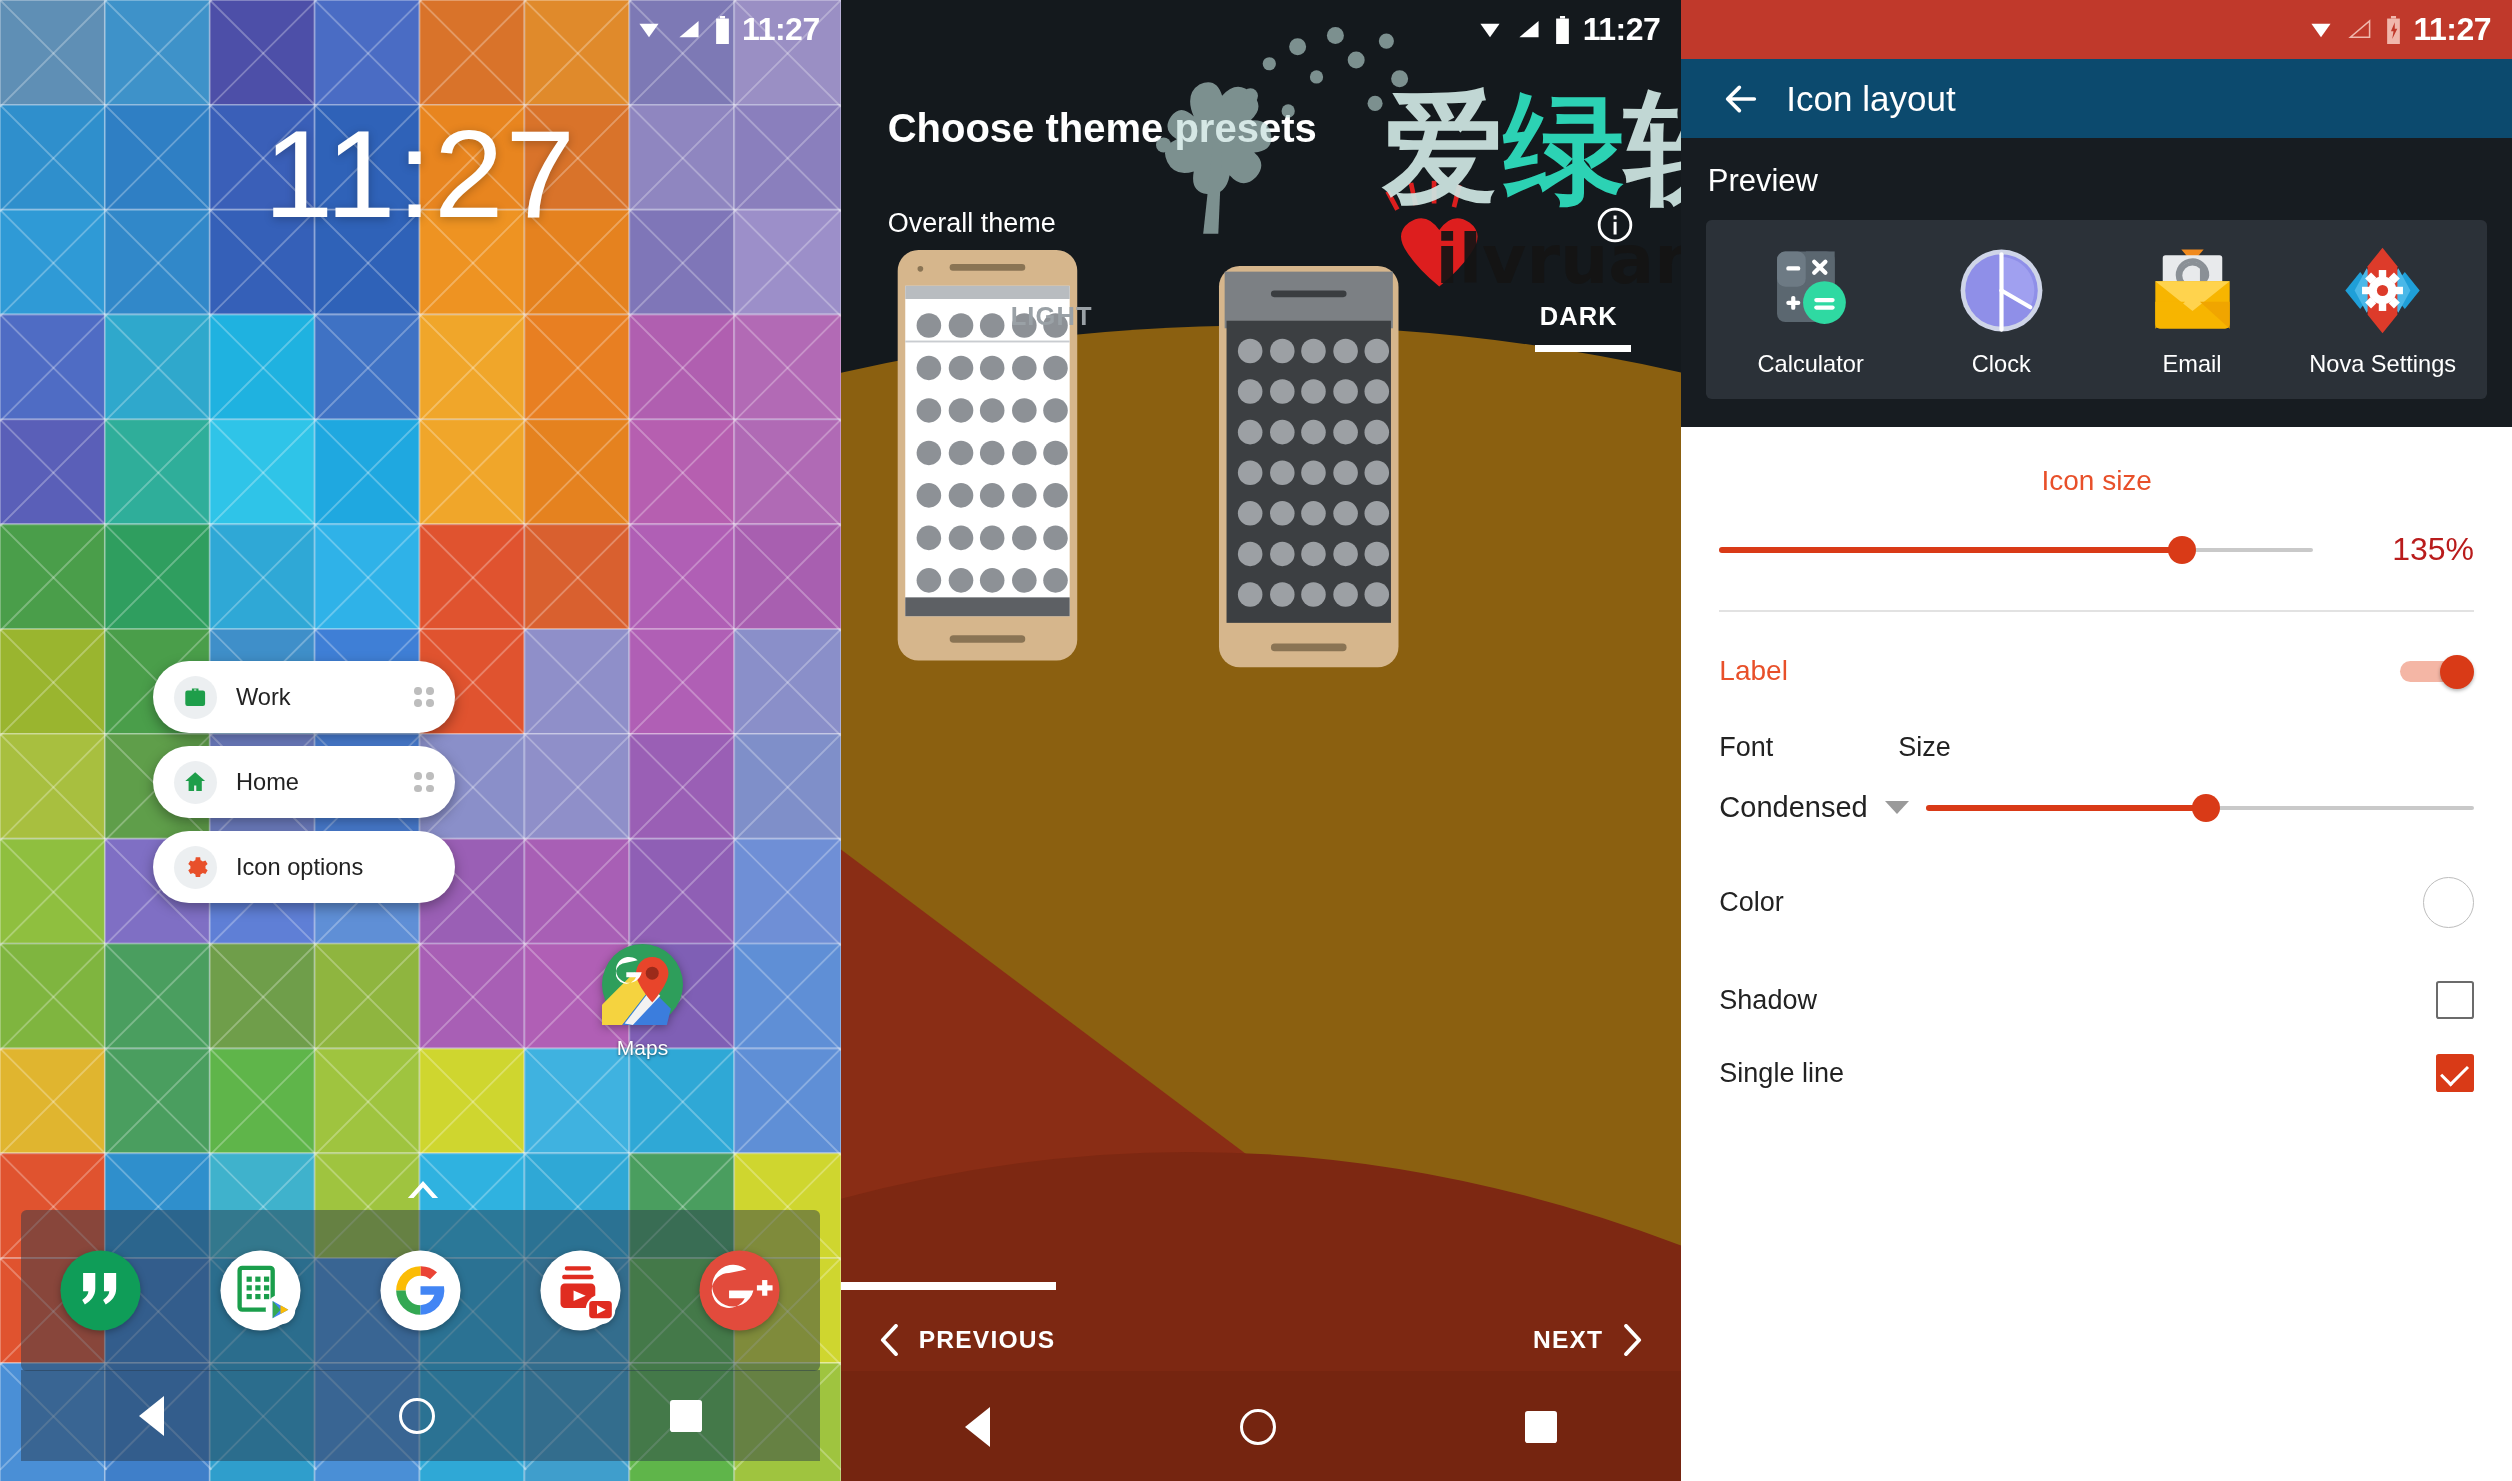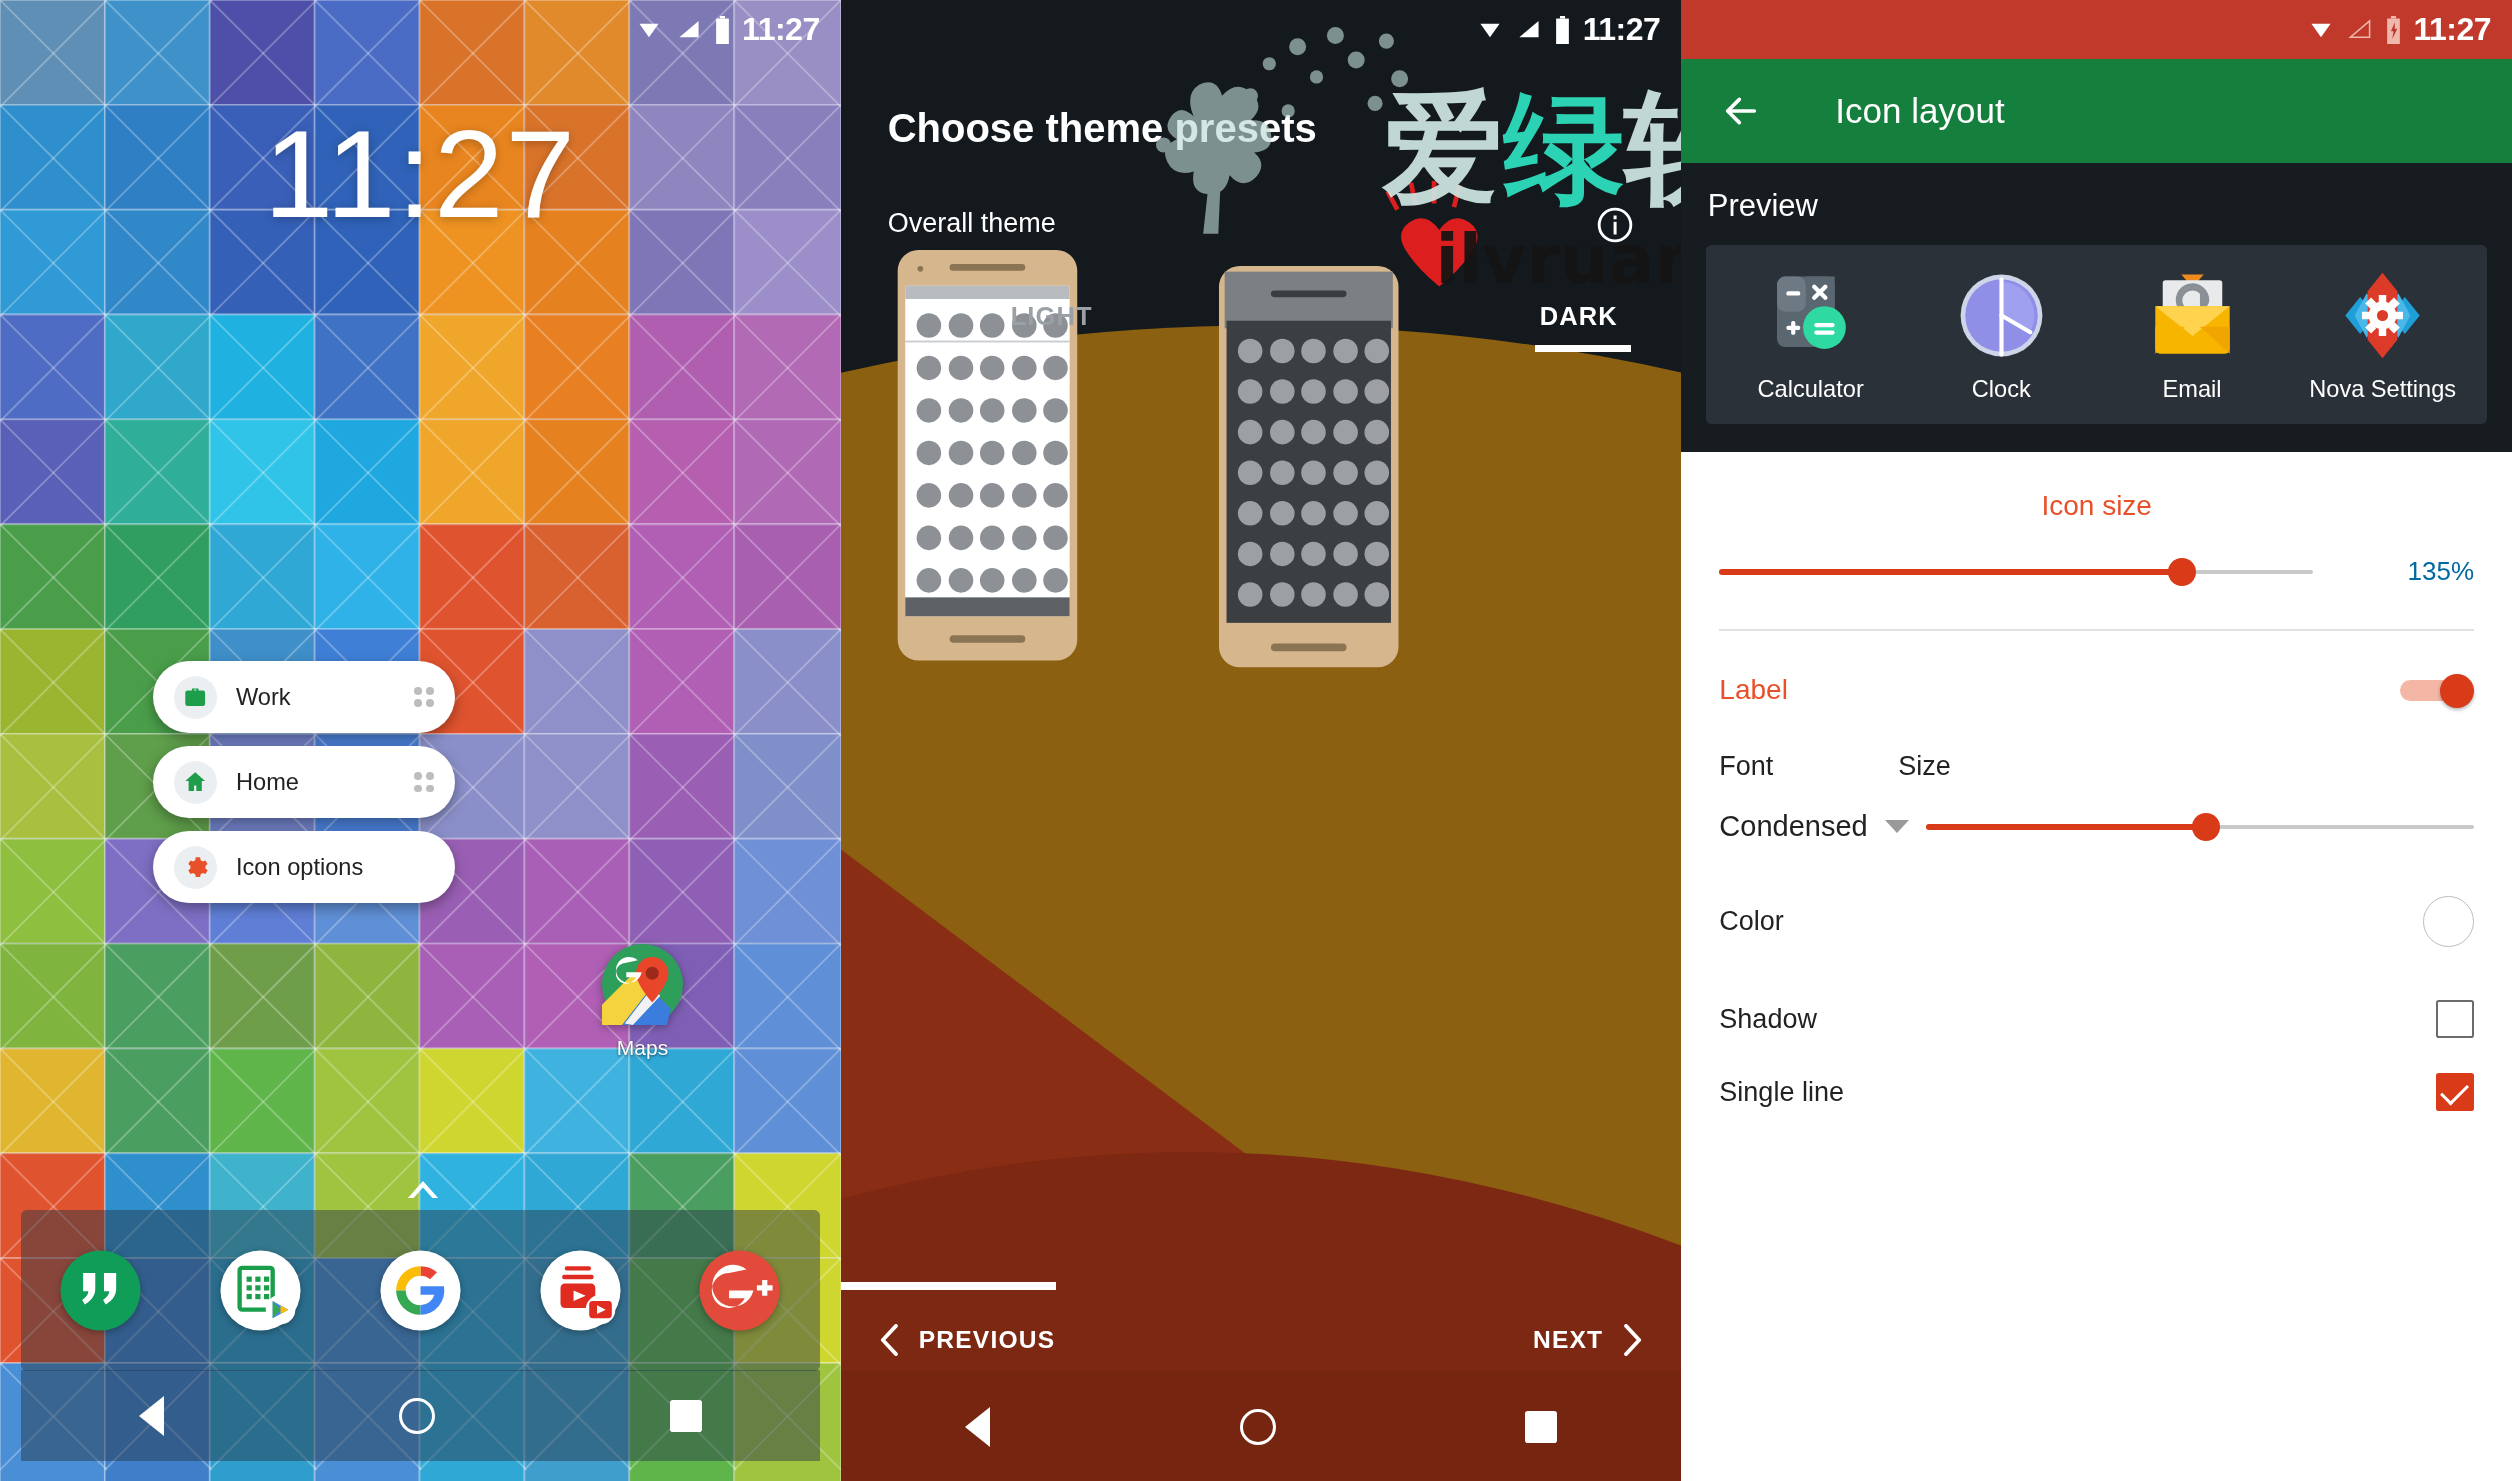--- a/index.html
+++ b/index.html
@@ -104,41 +104,41 @@
     display:flex;align-items:center;justify-content:space-around; background:rgba(0,0,0,0.06);
   }
 
   
   .panel3 { position:relative; width:831px; height:1482px; overflow:hidden; background:#fff; }
   .p3-status {
     height:59px;background:#c0392b;display:flex;align-items:center;justify-content:flex-end;
     padding-right:21px;gap:11.3px;
   }
   .p3-appbar {
-    height:104px;background:#15803d;display:flex;align-items:center;gap:74px;padding-left:40px;
+    height:79px;background:#0c4a6e;display:flex;align-items:center;gap:25px;padding-left:40px;
   }
   .p3-backarrow { width:40px;height:40px; }
   .p3-appbar-title { color:#fff; font-size:35px; font-weight:400; }
   .p3-preview { background:#171c21; padding: 24.6px 0 28px 0; position:relative; }
   .p3-preview-title { color:#fff;font-size:31px;font-weight:500;padding-left:26.4px;margin-bottom:21px; }
   .p3-preview-card {
     margin: 0 24.6px; background:#2b3138; border-radius:5.7px;
     display:flex; justify-content:space-around; padding: 24.6px 9.4px 21px 9.4px;
   }
   .p3-app { width:151px; text-align:center; }
   .p3-app-ico { width:93px;height:93px;margin:0 auto; }
   .p3-app-label { color:#fff;font-size:23.6px;margin-top:11.3px;white-space:nowrap; }
   .p3-section { padding: 38px 38px 0 38px; }
   .p3-section-title { color:#e8502a; font-size:28px; font-weight:500;text-align:center; }
   .p3-sliderrow { display:flex; align-items:center; gap:38px; margin-top:34px; }
   .slider { flex:1; position:relative; height:26.4px; display:flex; align-items:center; }
   .slider .track { position:absolute; left:0; right:0; height:4.7px; background:#c9c9c9; border-radius:2.8px; }
   .slider .fill  { position:absolute; left:0; height:6.6px; background:#d93a17; border-radius:3.8px; }
   .slider .thumb { position:absolute; width:28px;height:28px;border-radius:50%;background:#d93a17; transform:translateX(-50%); }
-  .slider-val { width:123px;text-align:right;font-size:26px;color:#0369a1; }
+  .slider-val { width:123px;text-align:right;font-size:32px;color:#b91c1c; }
 
   .p3-divider { height:1.9px; background:#e2e2e2; margin: 42px 38px 0 38px; }
 
   .p3-row { display:flex; align-items:center; justify-content:space-between; padding: 0 38px; }
   .p3-row-label { font-size:27px; color:#222; }
   .p3-row-label.accent { color:#e8502a; font-size:28px; font-weight:500; }
 
   .toggle { width:74px;height:32px;position:relative; }
   .toggle .bar { position:absolute;left:0;top:5.7px;width:62px;height:21px;border-radius:10.4px;background:#f4b6a5; }
   .toggle .knob { position:absolute;right:0;top:0;width:34px;height:34px;border-radius:50%;background:#d93a17; box-shadow:0 1.9px 3.8px rgba(0,0,0,.3); }

